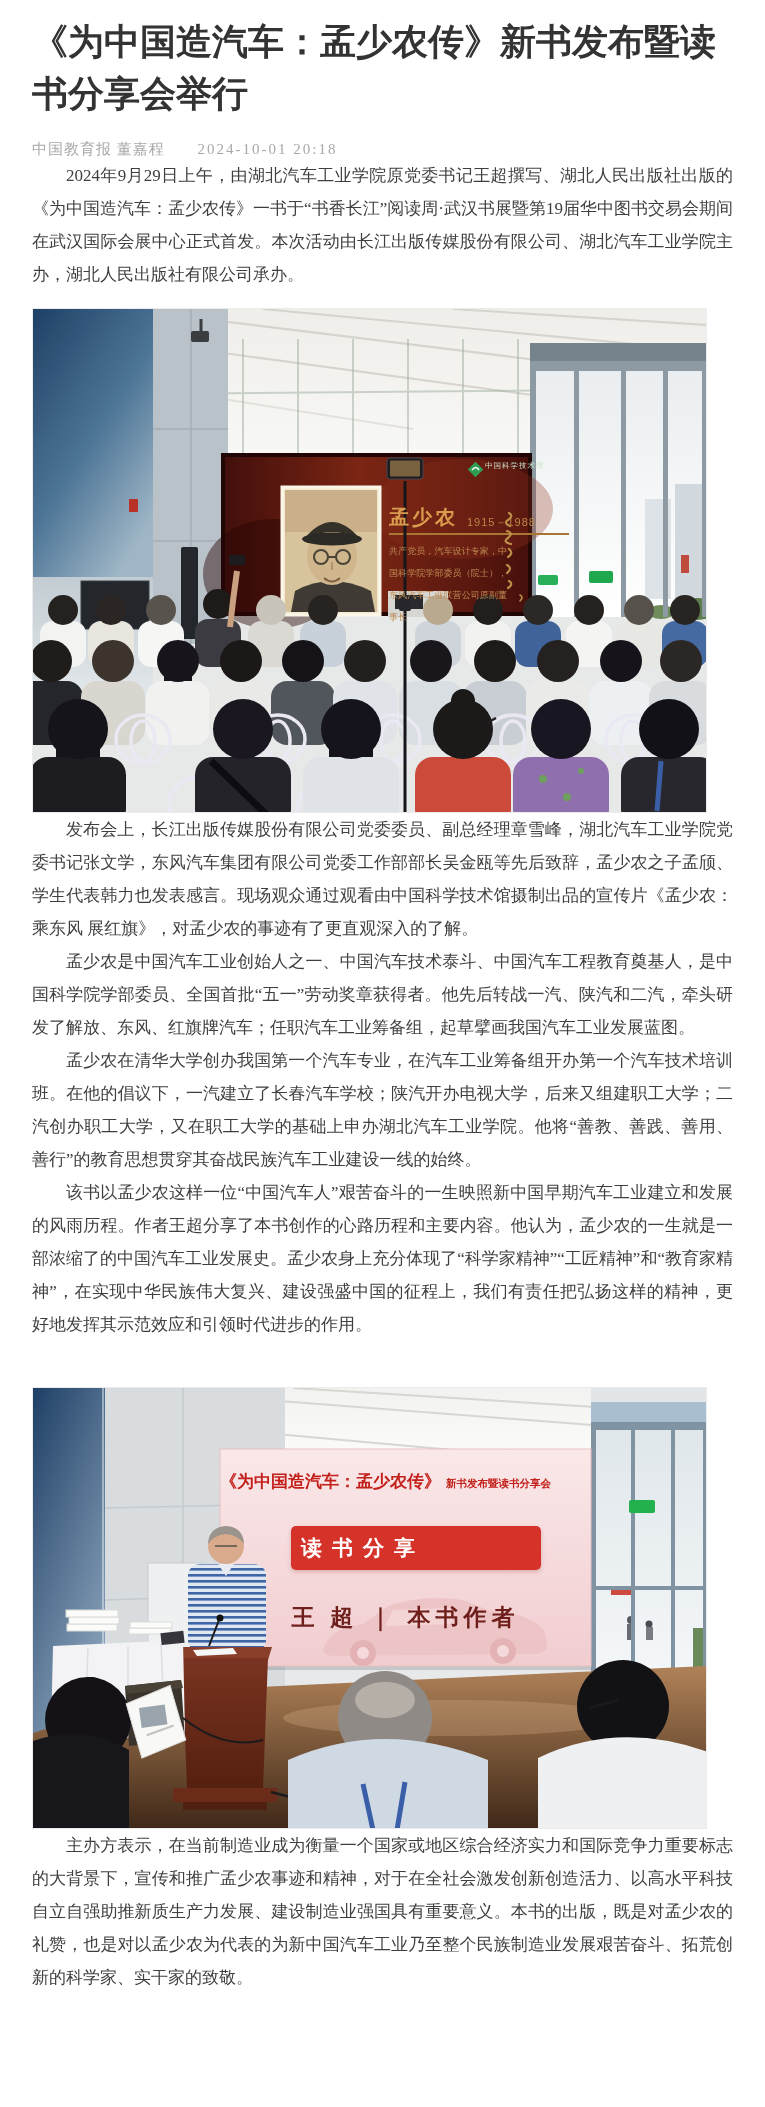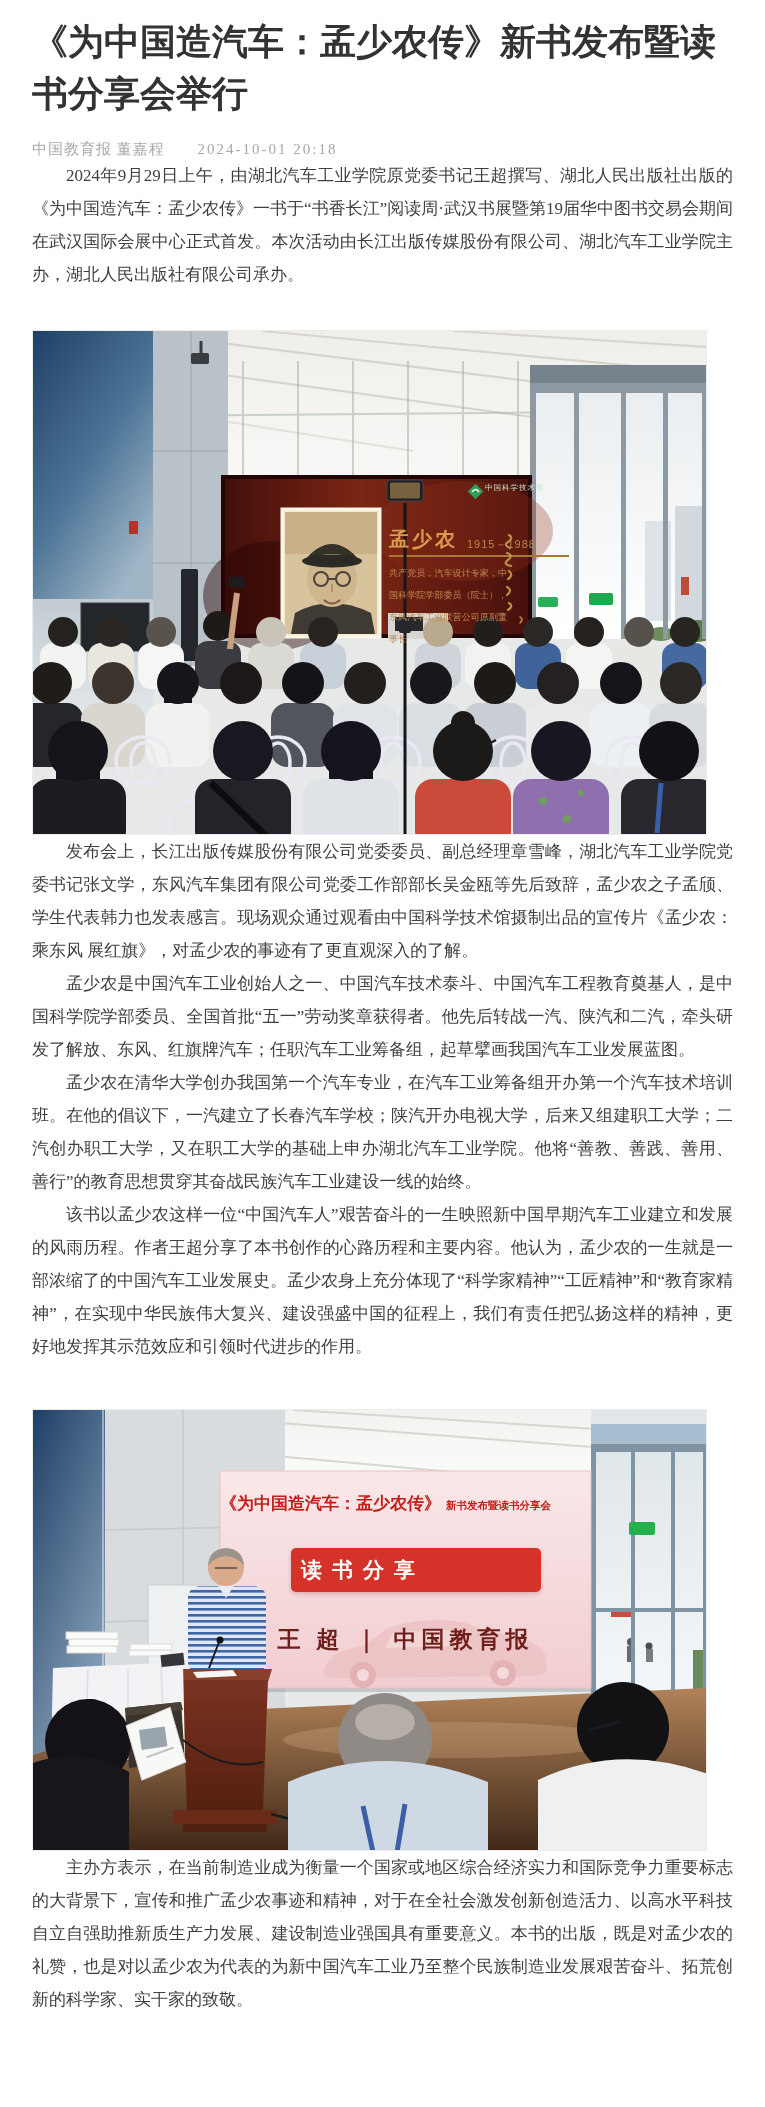--- a/index.html
+++ b/index.html
@@ -3,21 +3,21 @@
 <meta charset="utf-8">
 <style>
   html,body{margin:0;padding:0;background:#ffffff;}
   body{width:765px;height:2107px;overflow:hidden;font-family:"Liberation Sans","DejaVu Sans",sans-serif;}
   .article{width:765px;box-sizing:border-box;padding:0 32px 18px;}
   .title{margin:16px 0 0;font-size:36px;line-height:52px;font-weight:700;color:#333;letter-spacing:0;}
   .byline{margin-top:20px;font-size:15px;color:#a8a8a8;font-family:"Liberation Serif","DejaVu Serif",serif;letter-spacing:1px;}
   .byline .dt{margin-left:28px;letter-spacing:2px;text-align:right;}
   p.para{margin:0;font-size:17px;line-height:33px;color:#3f3f3f;text-indent:2em;text-align:justify;
      font-family:"Liberation Serif","DejaVu Serif",serif;}
-  .mt26{margin-top:26px;} .mt24{margin-top:39px;text-decoration:underline;} .mt22{margin-top:22px;} .mt14{margin-top:14px;}
+  .mt26{margin-top:26px;} .mt24{margin-top:17px;text-decoration:underline;} .mt22{margin-top:22px;} .mt14{margin-top:14px;}
   .mt46{margin-top:46px;} .mt30{margin-top:30px;}
   .photo{position:relative;width:675px;border:1px solid #ececec;box-sizing:border-box;overflow:hidden;background:#e8e9ea;}
   .photo svg{position:absolute;left:0;top:0;display:block;}
   .photo1{height:505px;}
   .photo2{height:442px;}
   .ov{position:absolute;z-index:5;}
   
   .scr-logo{left:452px;top:152px;font-size:7.5px;color:#cfe6cf;letter-spacing:1px;}
   .scr-name{left:356px;top:195px;font-size:20px;font-weight:700;color:#d99c4e;letter-spacing:3px;
      font-family:"Liberation Serif","DejaVu Serif",serif;}
@@ -423,18 +423,18 @@
         <path d="M372,394 L364,442" stroke="#3a5fa8" stroke-width="5" fill="none"></path>
         <circle cx="590" cy="318" r="46" fill="#121114"></circle>
         <line x1="556" y1="320" x2="586" y2="312" stroke="#1a1a1e" stroke-width="3"></line>
         <path d="M505,442 L505,370 Q585,332 675,364 L675,442 Z" fill="#eef0f2"></path>
       </g>
     </svg>
     <div class="ov bk-titlerow">
       <span class="bk-title">《为中国造汽车：孟少农传》</span><span class="bk-sub">新书发布暨读书分享会</span>
     </div>
     <div class="ov bk-banner">读书分享</div>
-    <div class="ov bk-speaker">王 超 ｜ 中国教育报</div>
+    <div class="ov bk-speaker">王 超 ｜ 本书作者</div>
   </div>
 
   <p class="para mt30">主办方表示，在当前制造业成为衡量一个国家或地区综合经济实力和国际竞争力重要标志的大背景下，宣传和推广孟少农事迹和精神，对于在全社会激发创新创造活力、以高水平科技自立自强助推新质生产力发展、建设制造业强国具有重要意义。本书的出版，既是对孟少农的礼赞，也是对以孟少农为代表的为新中国汽车工业乃至整个民族制造业发展艰苦奋斗、拓荒创新的科学家、实干家的致敬。</p>
 
 </div>
 
 </body></html>

